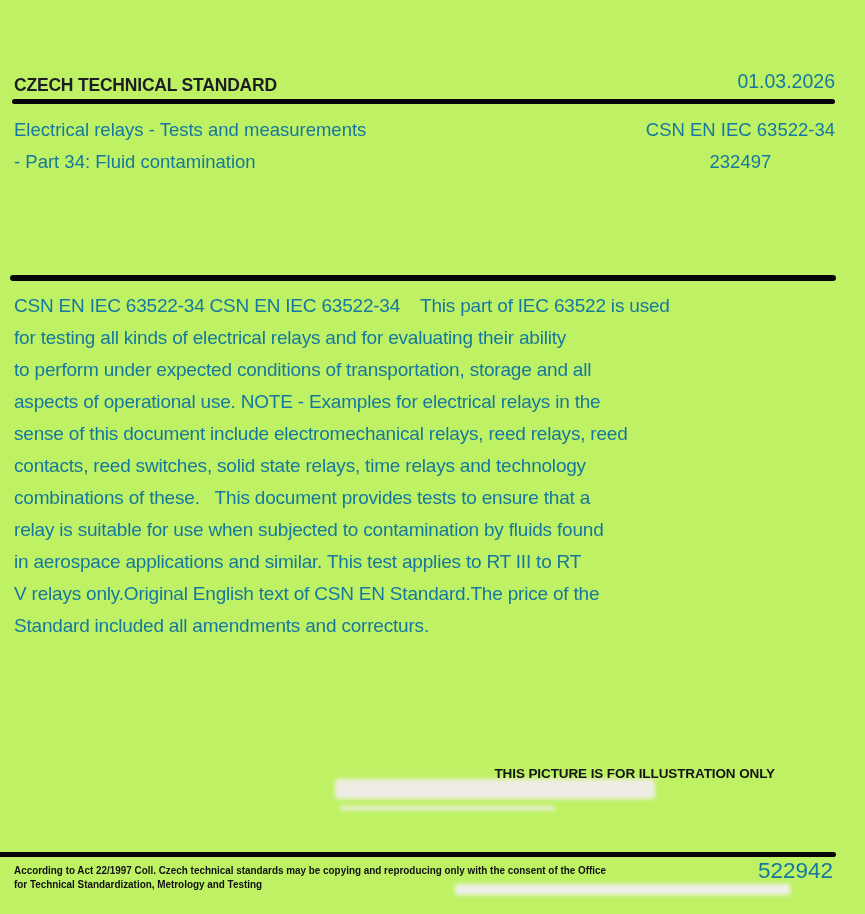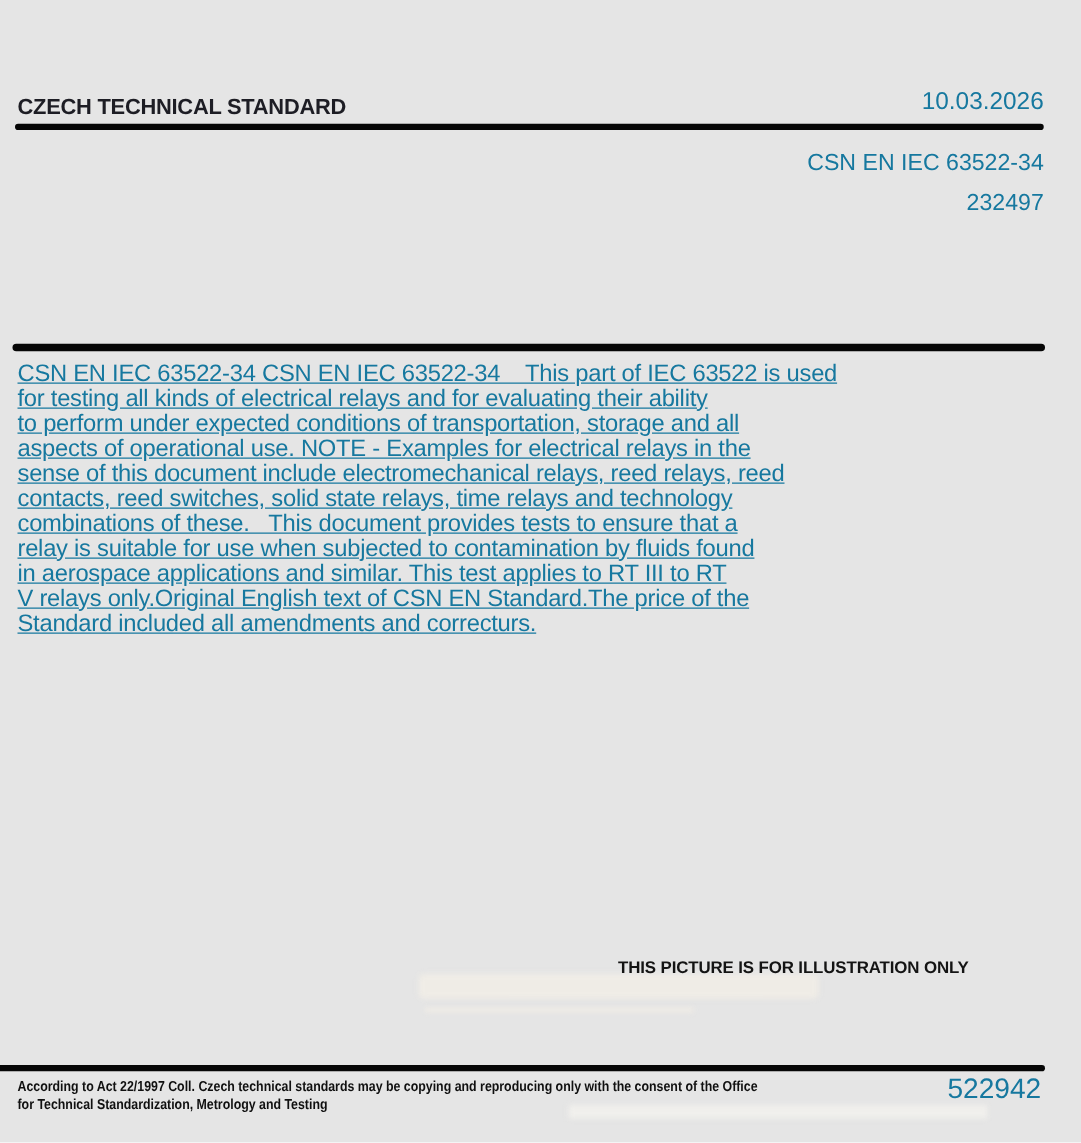--- a/index.html
+++ b/index.html
@@ -1,19 +1,19 @@
 <!DOCTYPE html>
 <html><head>
 <meta charset="utf-8">
 <style>
   html,body{margin:0;padding:0;background:#ffffff;}
   .page{
     position:relative;
     width:865px;height:914px;
-    background:#e5e5e5;
+    background:#bef264;
     font-family:"Liberation Sans","DejaVu Sans",sans-serif;
     overflow:hidden;
   }
   
   .header-title{
     position:absolute;left:14px;top:75px;
     font-size:17.5px;font-weight:bold;letter-spacing:-0.2px;
     color:#1d1d24;
   }
   .issue-date{
@@ -26,30 +26,29 @@
   .rule-footer{left:0px;top:852px;width:836px;height:5px;border-radius:0 3px 3px 0;}
   
   .standard-title{
     position:absolute;left:14px;top:114px;
     font-size:18.5px;line-height:32px;color:#16789f;
     white-space:pre-wrap;
   }
   .standard-codes{
     position:absolute;right:30px;top:114px;
     font-size:18.5px;line-height:32px;color:#16789f;
-    text-align:right;
+    text-align:center;
   }
   
   .abstract-text{
     position:absolute;left:14px;top:290px;
     width:810px;
-    font-size:19px;line-height:20px;color:#16789f;
+    font-size:19px;line-height:32px;color:#16789f;
     white-space:pre-wrap;
     letter-spacing:-0.2px;
-    text-decoration:underline;
   }
   
   .ghost{position:absolute;background:#efece6;filter:blur(2px);}
   .ghost-a{left:335px;top:779px;width:320px;height:20px;border-radius:4px;}
   .ghost-b{left:340px;top:806px;width:215px;height:4px;}
   .ghost-c{left:455px;top:884px;width:335px;height:11px;background:#f0efec;}
   
   .illustration-note{
     position:absolute;right:90px;top:766px;
     font-size:13.5px;font-weight:bold;color:#141414;
@@ -68,24 +67,26 @@
     font-size:22.5px;color:#16789f;margin-left:47px;
   }
 </style>
 </head>
 <body>
 
 <div class="page">
 
   <div class="header-title">CZECH TECHNICAL STANDARD</div>
 
-  <div class="issue-date">10.03.2026</div>
+  <div class="issue-date">01.03.2026</div>
 
   <div class="rule rule-top"></div>
 
+  <div class="standard-title">Electrical relays - Tests and measurements
+- Part 34: Fluid contamination</div>
 
   <div class="standard-codes">
     <div>CSN EN IEC 63522-34</div>
     <div>232497</div>
   </div>
 
   <div class="rule rule-mid"></div>
 
   <div class="abstract-text">CSN EN IEC 63522-34 CSN EN IEC 63522-34    This part of IEC 63522 is used
 for testing all kinds of electrical relays and for evaluating their ability

